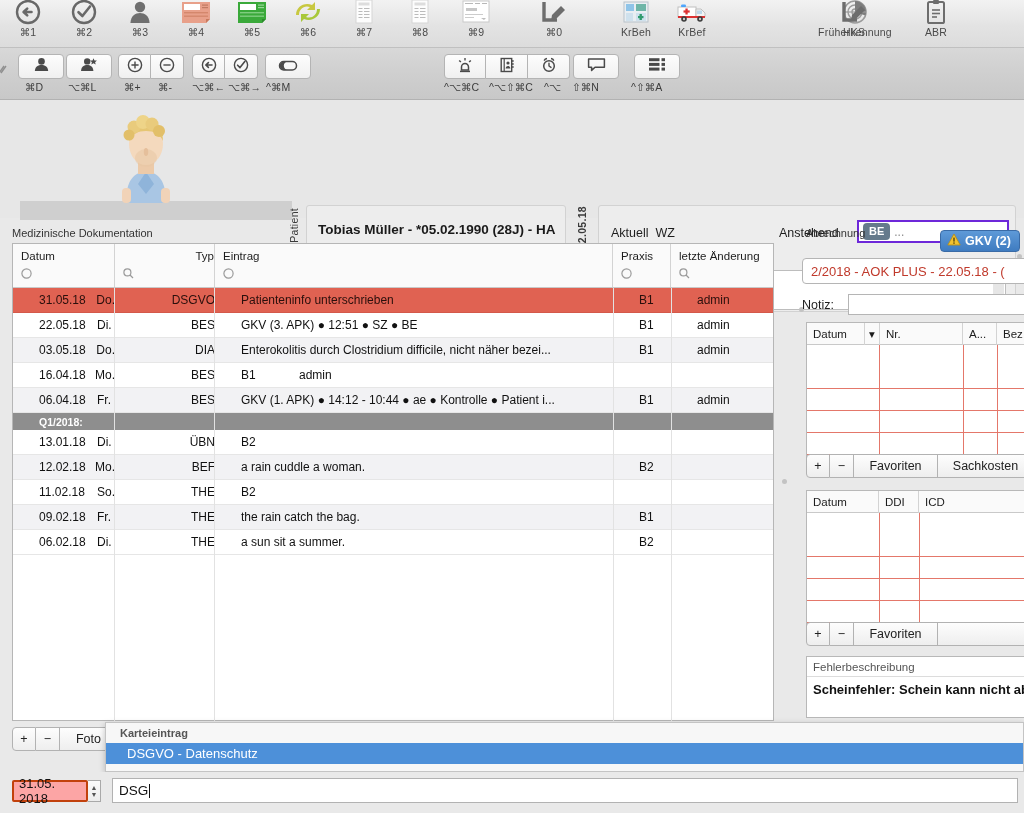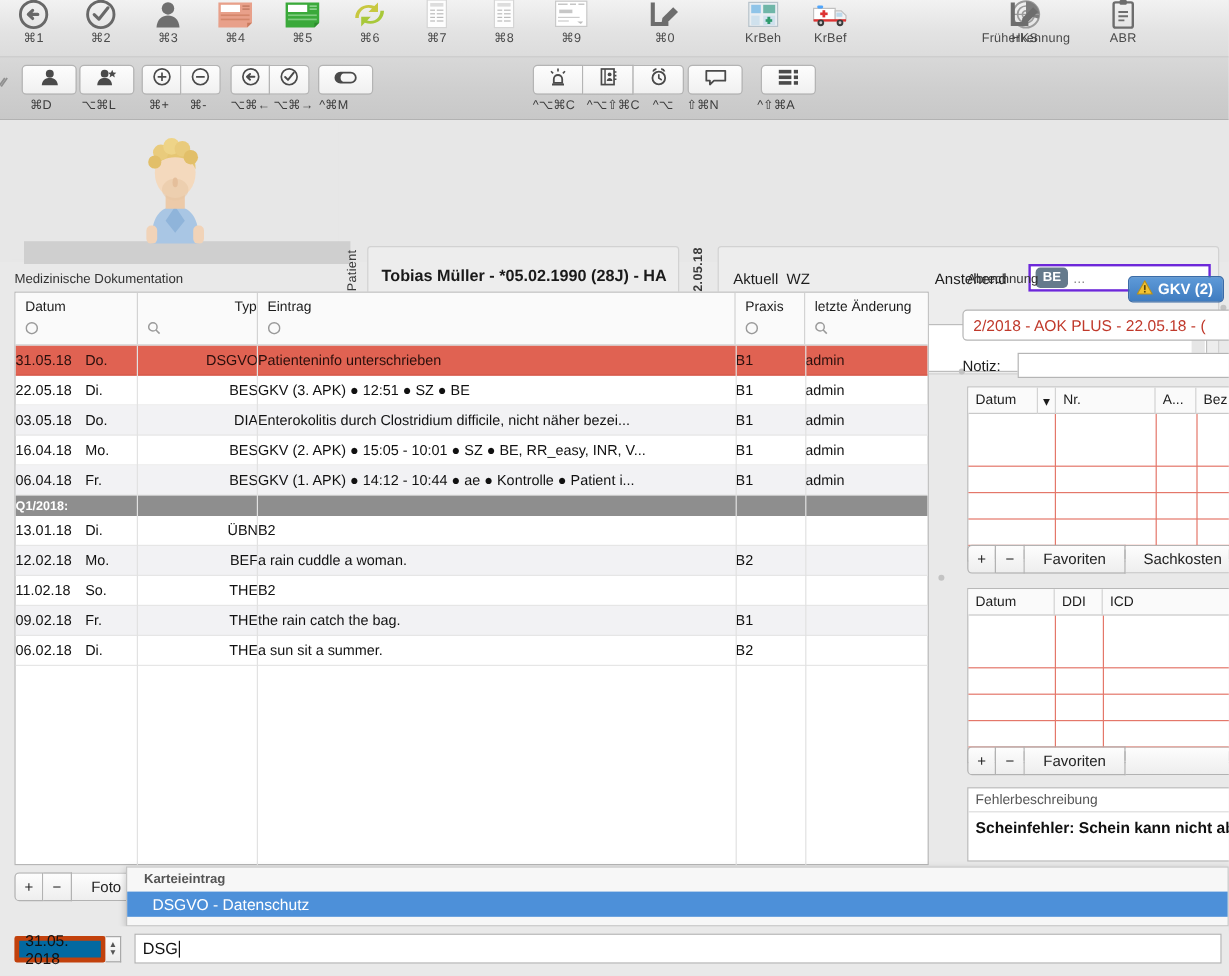--- a/index.html
+++ b/index.html
@@ -130,21 +130,21 @@
     position:relative; border-right:1px solid #d3d3d3; padding:6px 0 0 8px;
     font-size:11.5px; color:#1c1c1c;
   }
   .th:last-child { border-right:none; }
   .th .srch { position:absolute; left:8px; top:24px; }
   .tbody { height:433px; overflow:hidden; position:relative; }
   .trow { display:flex; height:25px; align-items:center; border-bottom:1px solid #e6e6e6; }
   .trow.alt { background:#f2f2f4; }
   .trow.sel { background:#e06252; border-bottom:1px solid #d4594a; }
   .trow.sel .td { color:#2a0f0c; }
-  .td { font-size:12px; color:#111; padding-left:0; overflow:hidden; white-space:nowrap; text-overflow:ellipsis; }
+  .td { font-size:12px; color:#111; padding-left:26px; overflow:hidden; white-space:nowrap; text-overflow:ellipsis; }
   .grp-row { display:flex; height:17px; align-items:center; background:#8e8e8e; }
   .grp-row .td { font-size:10.5px; color:#fff; font-weight:bold; }
   .c-date { width:102px; flex:none; display:flex; }
   .c-date .d1 { width:58px; }
   .c-type { width:100px; flex:none;text-align:right; }
   .c-entry { flex:1; min-width:0; }
   .c-prax { width:58px; flex:none; }
   .c-chg  { width:102px; flex:none; }
 
   .doc-foot { position:absolute; left:12px; top:727px; width:762px; height:30px; }
@@ -207,21 +207,21 @@
   .popup .grp { height:20px; font-size:11px; color:#555; font-weight:bold; padding-left:14px; display:flex; align-items:center; }
   .popup .opt {
     height:21px; background:#4d90d9; color:#fff; font-size:13px;
     padding-left:21px; display:flex; align-items:center;
   }
 
   
   .bottombar { position:absolute; left:0; top:772px; width:1024px; height:41px; background:#e9e9e9; }
   .date-field {
     position:absolute; left:12px; top:780px; width:76px; height:22px;
-    background:#0369a1; border:4px solid #c2410c; border-radius:2px;
+    background:#fca5a5; border:2px solid #c2410c; border-radius:2px;
     font-size:13px; color:#111; display:flex; align-items:center; padding-left:5px;
   }
   .stepper {
     position:absolute; left:88px; top:780px; width:13px; height:22px;
     background:linear-gradient(to bottom,#fbfbfb,#ececec); border:1px solid #a9a9a9;
     border-left:none; display:flex; flex-direction:column; align-items:center; justify-content:center;
     font-size:7px; color:#555; line-height:1;
   }
   .text-field {
     position:absolute; left:112px; top:778px; width:906px; height:25px;
@@ -757,21 +757,20 @@
         <div class="td c-prax">B1</div>
         <div class="td c-chg">admin</div>
       </div>
 
       <div class="trow">
         <div class="td c-date">
           <span class="d1">16.04.18</span>
           <span>Mo.</span>
         </div>
         <div class="td c-type">BES</div>
-        <div class="td c-entry">GKV (2. APK) ● 15:05 - 10:01 ● SZ ● BE, RR_easy, INR, V...</div>
         <div class="td c-prax">B1</div>
         <div class="td c-chg">admin</div>
       </div>
 
       <div class="trow alt">
         <div class="td c-date">
           <span class="d1">06.04.18</span>
           <span>Fr.</span>
         </div>
         <div class="td c-type">BES</div>

